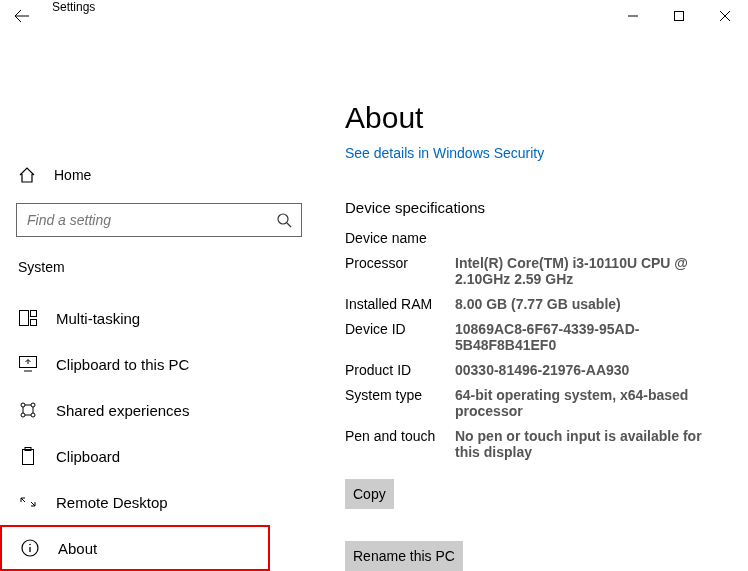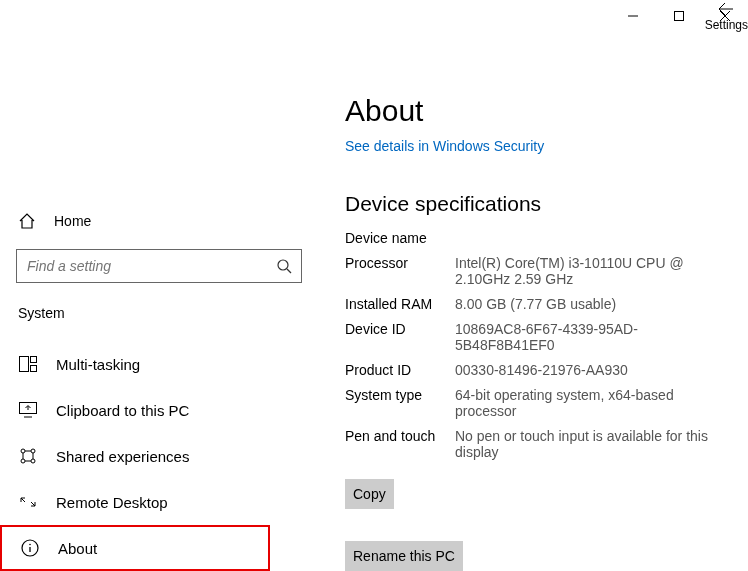--- a/index.html
+++ b/index.html
@@ -8,23 +8,22 @@
     width: 748px; height: 571px;
     font-family: "Segoe UI", Arial, sans-serif;
     font-size: 14px;
     color: #000;
     background: #fff;
     overflow: hidden;
   }
   .titlebar {
     height: 32px;
     display: flex;
-    align-items: flex-end;
+    align-items: flex-start;
     position: relative;
-    flex-direction: column;
   }
   .back-btn {
     width: 44px; height: 32px;
     display: flex; align-items: center; justify-content: center;
     cursor: pointer;
   }
   .title-text {
     font-size: 12px;
     color: #000;
     margin-left: 8px;
@@ -119,36 +118,37 @@
     font-size: 30px;
     font-weight: 400;
     margin: 0 0 10px 0;
   }
   .link {
     color: #0067c0;
     cursor: pointer;
     font-size: 14px;
   }
   .main h2 {
-    font-size: 21px;
+    font-size: 15px;
     font-weight: 400;
     margin: 38px 0 14px 0;
   }
   .spec-row {
     display: flex;
     margin-bottom: 9px;
     font-size: 14px;
   }
   .spec-label {
     width: 110px;
     flex-shrink: 0;
     color: #000;
   }
   .spec-value {
     color: #555;
+    font-weight: bold;
   }
   .btn {
     display: inline-block;
     background: #ccc;
     border: none;
     padding: 7px 8px;
     font-size: 14px;
     cursor: pointer;
     margin-top: 10px;
     font-family: inherit;
@@ -239,20 +239,29 @@
             <circle cx="4" cy="4" r="2" stroke="#000" fill="none"></circle>
             <circle cx="14" cy="4" r="2" stroke="#000" fill="none"></circle>
             <circle cx="4" cy="14" r="2" stroke="#000" fill="none"></circle>
             <circle cx="14" cy="14" r="2" stroke="#000" fill="none"></circle>
             <path d="M6 4 H12 M4 6 V12 M14 6 V12 M6 14 H12" stroke="#000" fill="none"></path>
           </svg>
       </span>
       <span class="label">Shared experiences</span>
     </div>
 
+    <div class="nav-item">
+      <span class="icon">
+        <svg width="16" height="18" viewBox="0 0 16 18">
+            <rect x="2.5" y="2.5" width="11" height="15" stroke="#000" fill="none"></rect>
+            <rect x="5" y="0.5" width="6" height="3" stroke="#000" fill="none"></rect>
+          </svg>
+      </span>
+      <span class="label">Clipboard</span>
+    </div>
 
     <div class="nav-item">
       <span class="icon">
         <svg width="18" height="16" viewBox="0 0 18 16">
             <path d="M6 8 L2 4 M2 4 L6 4 M2 4 L2 8" stroke="#000" fill="none"></path>
             <path d="M12 8 L16 12 M16 12 L12 12 M16 12 L16 8" stroke="#000" fill="none"></path>
           </svg>
       </span>
       <span class="label">Remote Desktop</span>
     </div>

